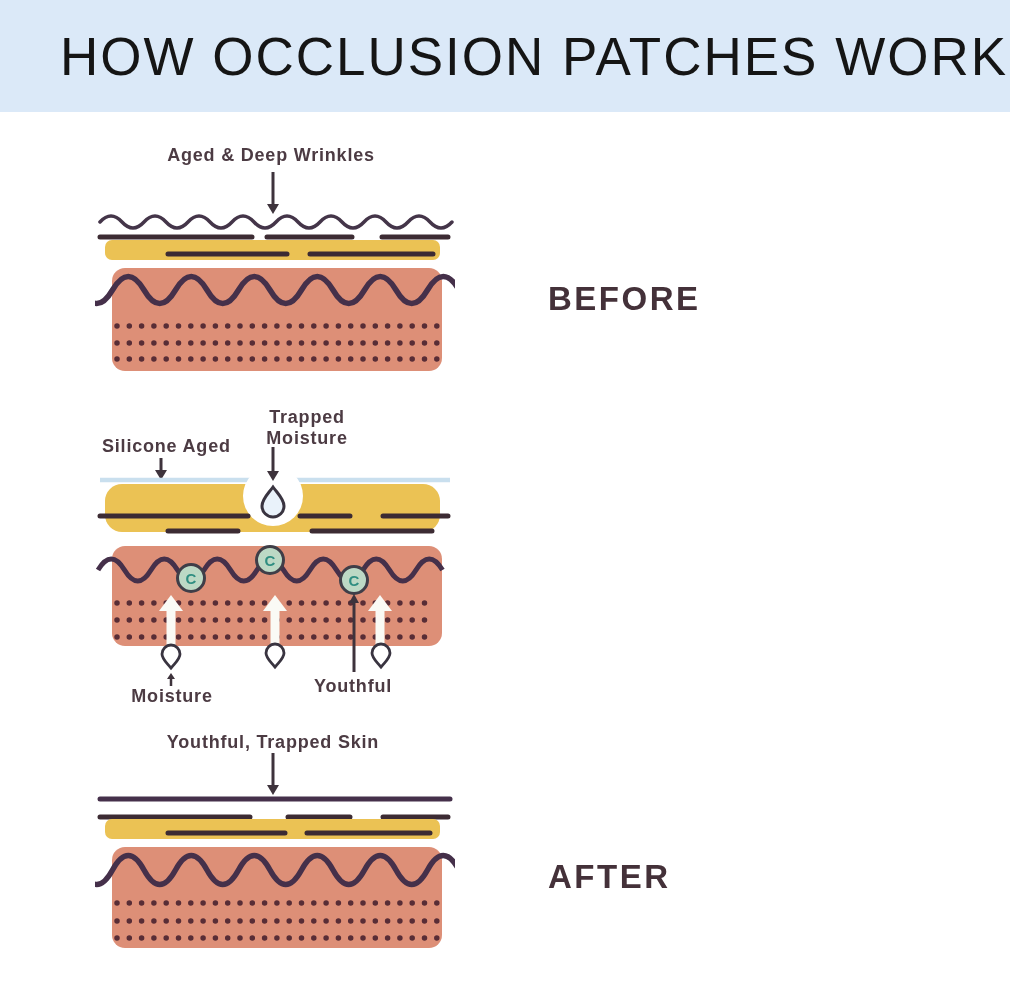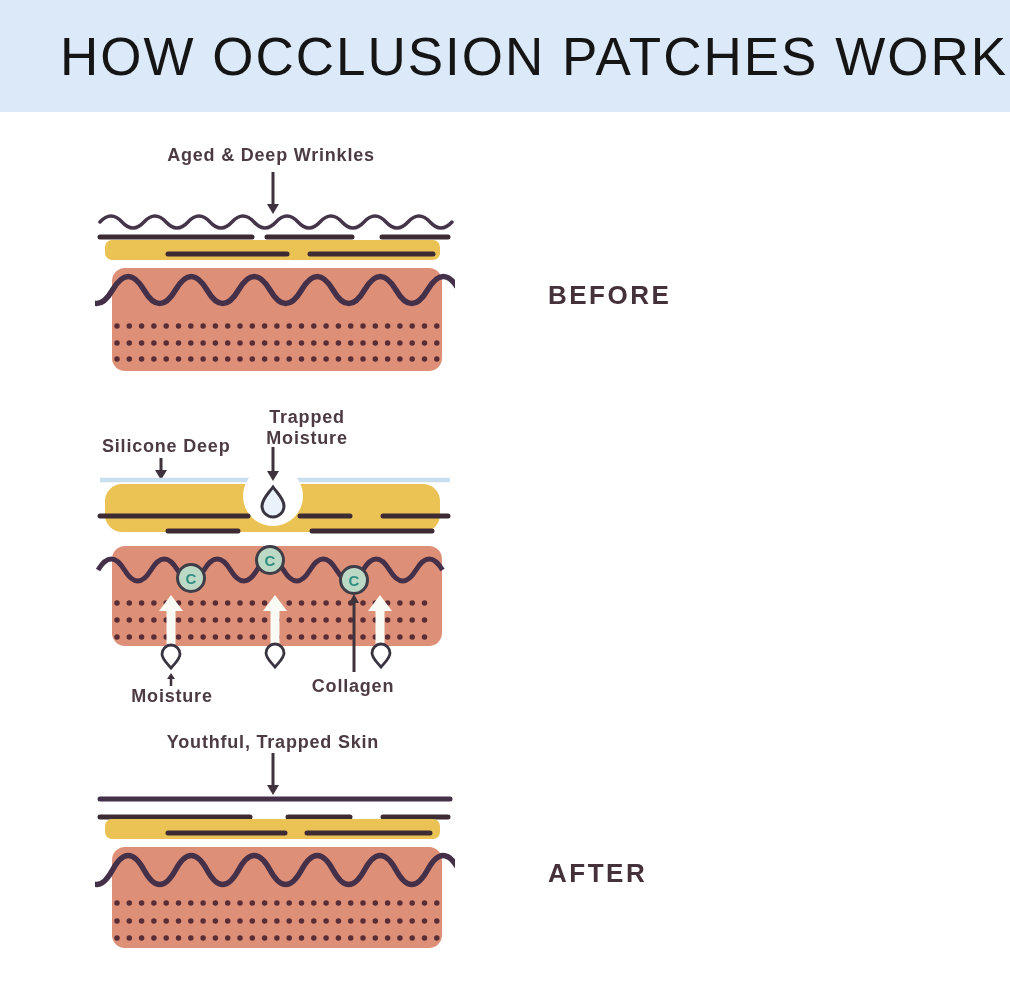--- a/index.html
+++ b/index.html
@@ -5,21 +5,21 @@
   html,body{margin:0;padding:0;background:#ffffff;}
   .page{position:relative;width:1010px;height:984px;background:#ffffff;overflow:hidden;
         font-family:"Liberation Sans",sans-serif;}
   .banner{position:absolute;left:0;top:0;width:1010px;height:112px;background:#dbe9f8;
           display:flex;align-items:center;justify-content:center;padding-left:29px;}
   .title{font-size:53px;font-weight:400;letter-spacing:2px;color:#151515;white-space:nowrap;}
   .abs{position:absolute;}
   .annot{font-size:18px;font-weight:700;letter-spacing:0.8px;color:#4c3b43;white-space:nowrap;}
   .annot.center{transform:translateX(-50%);text-align:center;}
   .annot.multiline{white-space:pre-line;line-height:1.15;margin-left:32px;}
-  .stage{font-size:26px;font-weight:700;letter-spacing:2.5px;color:#443139;white-space:nowrap;}
+  .stage{font-size:33px;font-weight:700;letter-spacing:2.5px;color:#443139;white-space:nowrap;}
   svg{display:block;}
 </style>
 </head>
 <body>
 
 <div class="page">
 
   <div class="banner">
     <div class="title">HOW OCCLUSION PATCHES WORK</div>
   </div>
@@ -39,21 +39,21 @@
     <path d="M-14,130 q15.75,27 31.5,0 t31.5,0 t31.5,0 t31.5,0 t31.5,0 t31.5,0 t31.5,0 t31.5,0 t31.5,0 t31.5,0 t31.5,0 t31.5,0" fill="none" stroke="#45304a" stroke-width="5.5"></path>
     <g stroke="#582d36" stroke-width="5.5" stroke-linecap="round" stroke-dasharray="0 12.3">
       <line x1="22" y1="166" x2="343" y2="166"></line>
       <line x1="22" y1="183" x2="343" y2="183"></line>
       <line x1="22" y1="199" x2="343" y2="199"></line>
     </g>
   </svg>
 
   <div class="abs stage" style="left:548px;top:280px;">BEFORE</div>
 
-  <div class="abs annot" style="left:102px;top:436px;">Silicone Deep</div>
+  <div class="abs annot" style="left:102px;top:436px;">Silicone Aged</div>
   <div class="abs annot center multiline" style="left:275px;top:407px;">Trapped
 Moisture</div>
 
   <svg class="abs" style="left:95px;top:440px;" width="360" height="270" viewBox="0 0 360 270">
     <g>
       <line x1="66" y1="18" x2="66" y2="32" stroke="#3e333c" stroke-width="3"></line>
       <polygon points="60,30 72,30 66,40" fill="#3e333c"></polygon>
     </g>
     <line x1="5" y1="40" x2="355" y2="40" stroke="#c9dfee" stroke-width="4.5"></line>
     <rect x="10" y="44" width="335" height="48" rx="17" fill="#ebc254"></rect>
@@ -94,21 +94,21 @@
       <line x1="259" y1="232" x2="259" y2="162" stroke="#3e333c" stroke-width="3"></line>
       <polygon points="254,163 264,163 259,154" fill="#3e333c"></polygon>
     </g>
     <g>
       <line x1="76" y1="246" x2="76" y2="238" stroke="#3e333c" stroke-width="2.5"></line>
       <polygon points="72,239 80,239 76,233" fill="#3e333c"></polygon>
     </g>
   </svg>
 
   <div class="abs annot center" style="left:172px;top:686px;">Moisture</div>
-  <div class="abs annot center" style="left:353px;top:676px;">Collagen</div>
+  <div class="abs annot center" style="left:353px;top:676px;">Youthful</div>
 
 
   <div class="abs annot center" style="left:273px;top:732px;">Youthful, Trapped Skin</div>
 
   <svg class="abs" style="left:95px;top:745px;" width="360" height="215" viewBox="0 0 360 215">
     <g>
       <line x1="178" y1="8" x2="178" y2="42" stroke="#3e333c" stroke-width="3"></line>
       <polygon points="172,40 184,40 178,50" fill="#3e333c"></polygon>
     </g>
     <line x1="5" y1="54" x2="355" y2="54" stroke="#45304a" stroke-width="5" stroke-linecap="round"></line>

